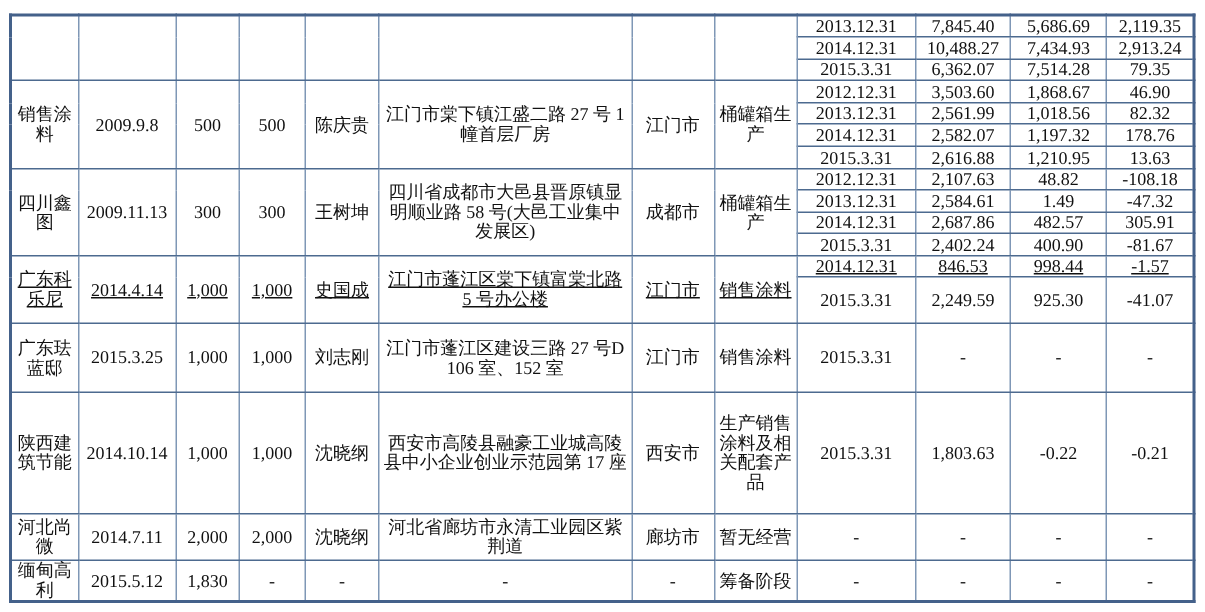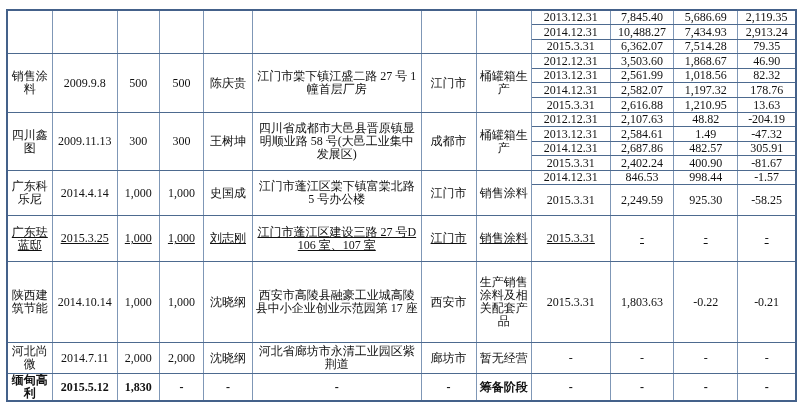--- a/index.html
+++ b/index.html
@@ -130,67 +130,67 @@
           <td class="c-regdate" rowspan="4">2009.11.13</td>
           <td class="c-num" rowspan="4">300</td>
           <td class="c-num" rowspan="4">300</td>
           <td class="c-person" rowspan="4">王树坤</td>
           <td class="c-addr" rowspan="4">四川省成都市大邑县晋原镇显明顺业路 58 号(大邑工业集中发展区)</td>
           <td class="c-city" rowspan="4">成都市</td>
           <td class="c-biz" rowspan="4">桶罐箱生产</td>
           <td class="c-findate">2012.12.31</td>
           <td class="c-num">2,107.63</td>
           <td class="c-num">48.82</td>
-          <td class="c-num">-204.19</td>
+          <td class="c-num">-108.18</td>
         </tr>
         <tr style="height: 15px;">
           <td class="c-findate">2013.12.31</td>
           <td class="c-num">2,584.61</td>
           <td class="c-num">1.49</td>
           <td class="c-num">-47.32</td>
         </tr>
         <tr style="height: 14px;">
           <td class="c-findate">2014.12.31</td>
           <td class="c-num">2,687.86</td>
           <td class="c-num">482.57</td>
           <td class="c-num">305.91</td>
         </tr>
         <tr style="height: 15px;">
           <td class="c-findate">2015.3.31</td>
           <td class="c-num">2,402.24</td>
           <td class="c-num">400.90</td>
           <td class="c-num">-81.67</td>
         </tr>
-        <tr style="height: 14px;">
+        <tr style="height: 14px; text-decoration: underline;">
           <td class="c-company" rowspan="2">广东科乐尼</td>
           <td class="c-regdate" rowspan="2">2014.4.14</td>
           <td class="c-num" rowspan="2">1,000</td>
           <td class="c-num" rowspan="2">1,000</td>
           <td class="c-person" rowspan="2">史国成</td>
           <td class="c-addr" rowspan="2">江门市蓬江区棠下镇富棠北路 5 号办公楼</td>
           <td class="c-city" rowspan="2">江门市</td>
           <td class="c-biz" rowspan="2">销售涂料</td>
           <td class="c-findate">2014.12.31</td>
           <td class="c-num">846.53</td>
           <td class="c-num">998.44</td>
           <td class="c-num">-1.57</td>
         </tr>
         <tr style="height: 31px;">
           <td class="c-findate">2015.3.31</td>
           <td class="c-num">2,249.59</td>
           <td class="c-num">925.30</td>
-          <td class="c-num">-58.25</td>
-        </tr>
-        <tr style="height: 46px; text-decoration: underline;">
+          <td class="c-num">-41.07</td>
+        </tr>
+        <tr style="height: 46px;">
           <td class="c-company" rowspan="1">广东珐蓝邸</td>
           <td class="c-regdate" rowspan="1">2015.3.25</td>
           <td class="c-num" rowspan="1">1,000</td>
           <td class="c-num" rowspan="1">1,000</td>
           <td class="c-person" rowspan="1">刘志刚</td>
-          <td class="c-addr" rowspan="1">江门市蓬江区建设三路 27 号D106 室、107 室</td>
+          <td class="c-addr" rowspan="1">江门市蓬江区建设三路 27 号D106 室、152 室</td>
           <td class="c-city" rowspan="1">江门市</td>
           <td class="c-biz" rowspan="1">销售涂料</td>
           <td class="c-findate">2015.3.31</td>
           <td class="c-num">-</td>
           <td class="c-num">-</td>
           <td class="c-num">-</td>
         </tr>
         <tr style="height: 81px;">
           <td class="c-company" rowspan="1">陕西建筑节能</td>
           <td class="c-regdate" rowspan="1">2014.10.14</td>
@@ -212,21 +212,21 @@
           <td class="c-num" rowspan="1">2,000</td>
           <td class="c-person" rowspan="1">沈晓纲</td>
           <td class="c-addr" rowspan="1">河北省廊坊市永清工业园区紫荆道</td>
           <td class="c-city" rowspan="1">廊坊市</td>
           <td class="c-biz" rowspan="1">暂无经营</td>
           <td class="c-findate">-</td>
           <td class="c-num">-</td>
           <td class="c-num">-</td>
           <td class="c-num">-</td>
         </tr>
-        <tr style="height: 27px; font-weight: bold;">
+        <tr style="height: 27px;">
           <td class="c-company" rowspan="1">缅甸高利</td>
           <td class="c-regdate" rowspan="1">2015.5.12</td>
           <td class="c-num" rowspan="1">1,830</td>
           <td class="c-num" rowspan="1">-</td>
           <td class="c-person" rowspan="1">-</td>
           <td class="c-addr" rowspan="1">-</td>
           <td class="c-city" rowspan="1">-</td>
           <td class="c-biz" rowspan="1">筹备阶段</td>
           <td class="c-findate">-</td>
           <td class="c-num">-</td>

